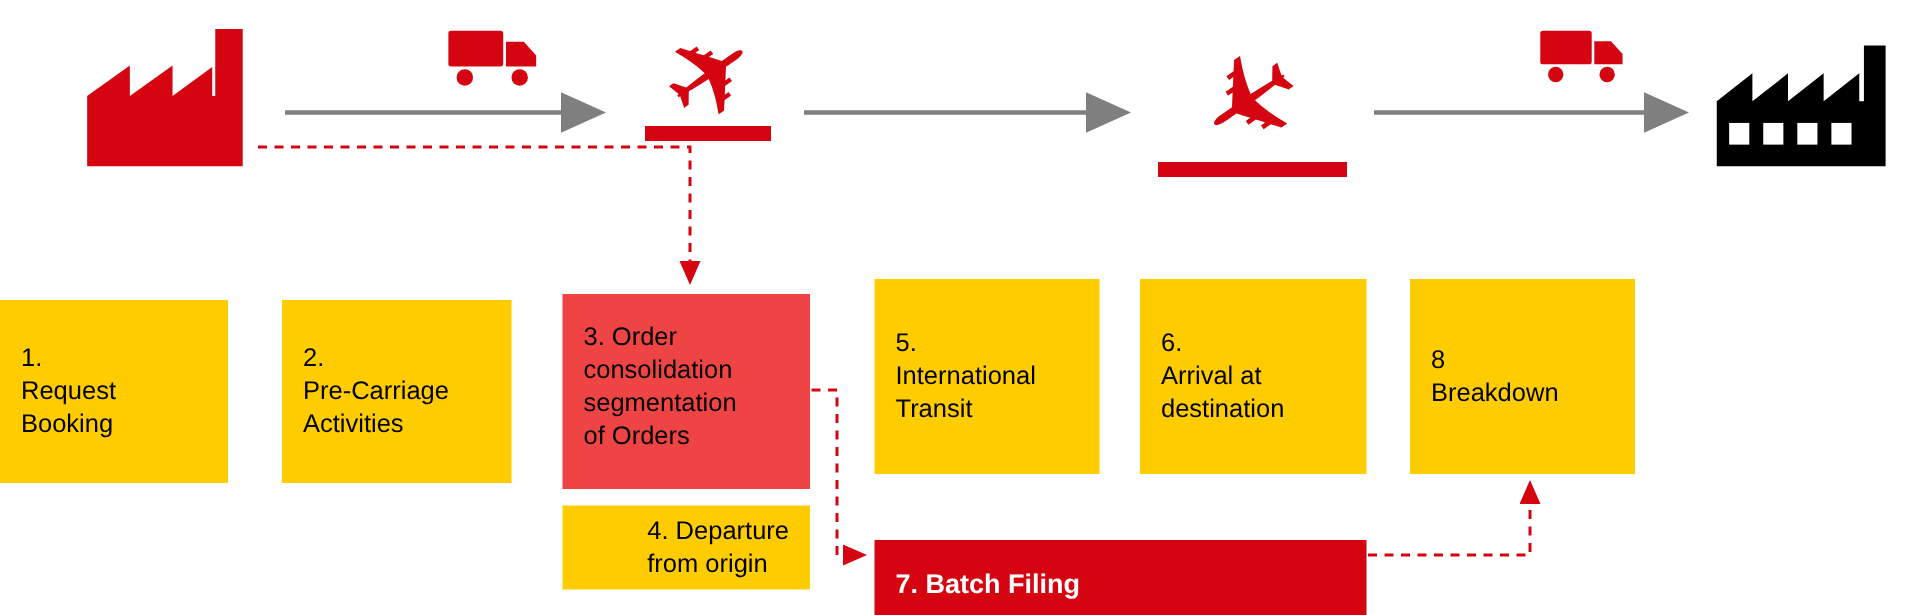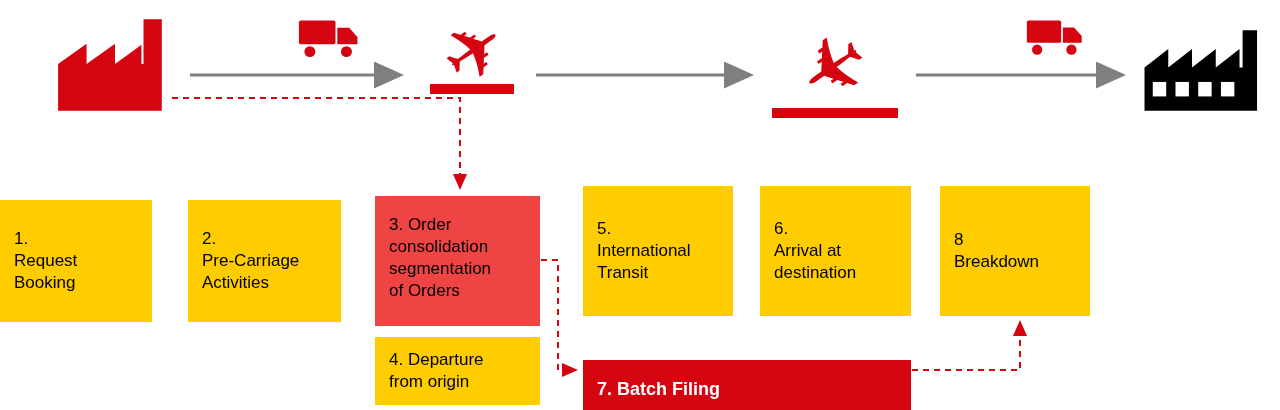--- a/index.html
+++ b/index.html
@@ -101,21 +101,21 @@
 Activities</div>
   </div>
 
   <div class="step cream" style="left:375px;top:196px;width:165px;height:130px;">
     <div class="label">3. Order
 consolidation
 segmentation
 of Orders</div>
   </div>
 
-  <div class="step" style="left:375px;top:337px;width:165px;height:68px;">
+  <div class="step" style="left:375px;top:337px;width:165px;height:56px;justify-content:flex-end;">
     <div class="label">4. Departure
 from origin</div>
   </div>
 
   <div class="step" style="left:583px;top:186px;width:150px;height:130px;">
     <div class="label">5.
 International
 Transit</div>
   </div>
 

